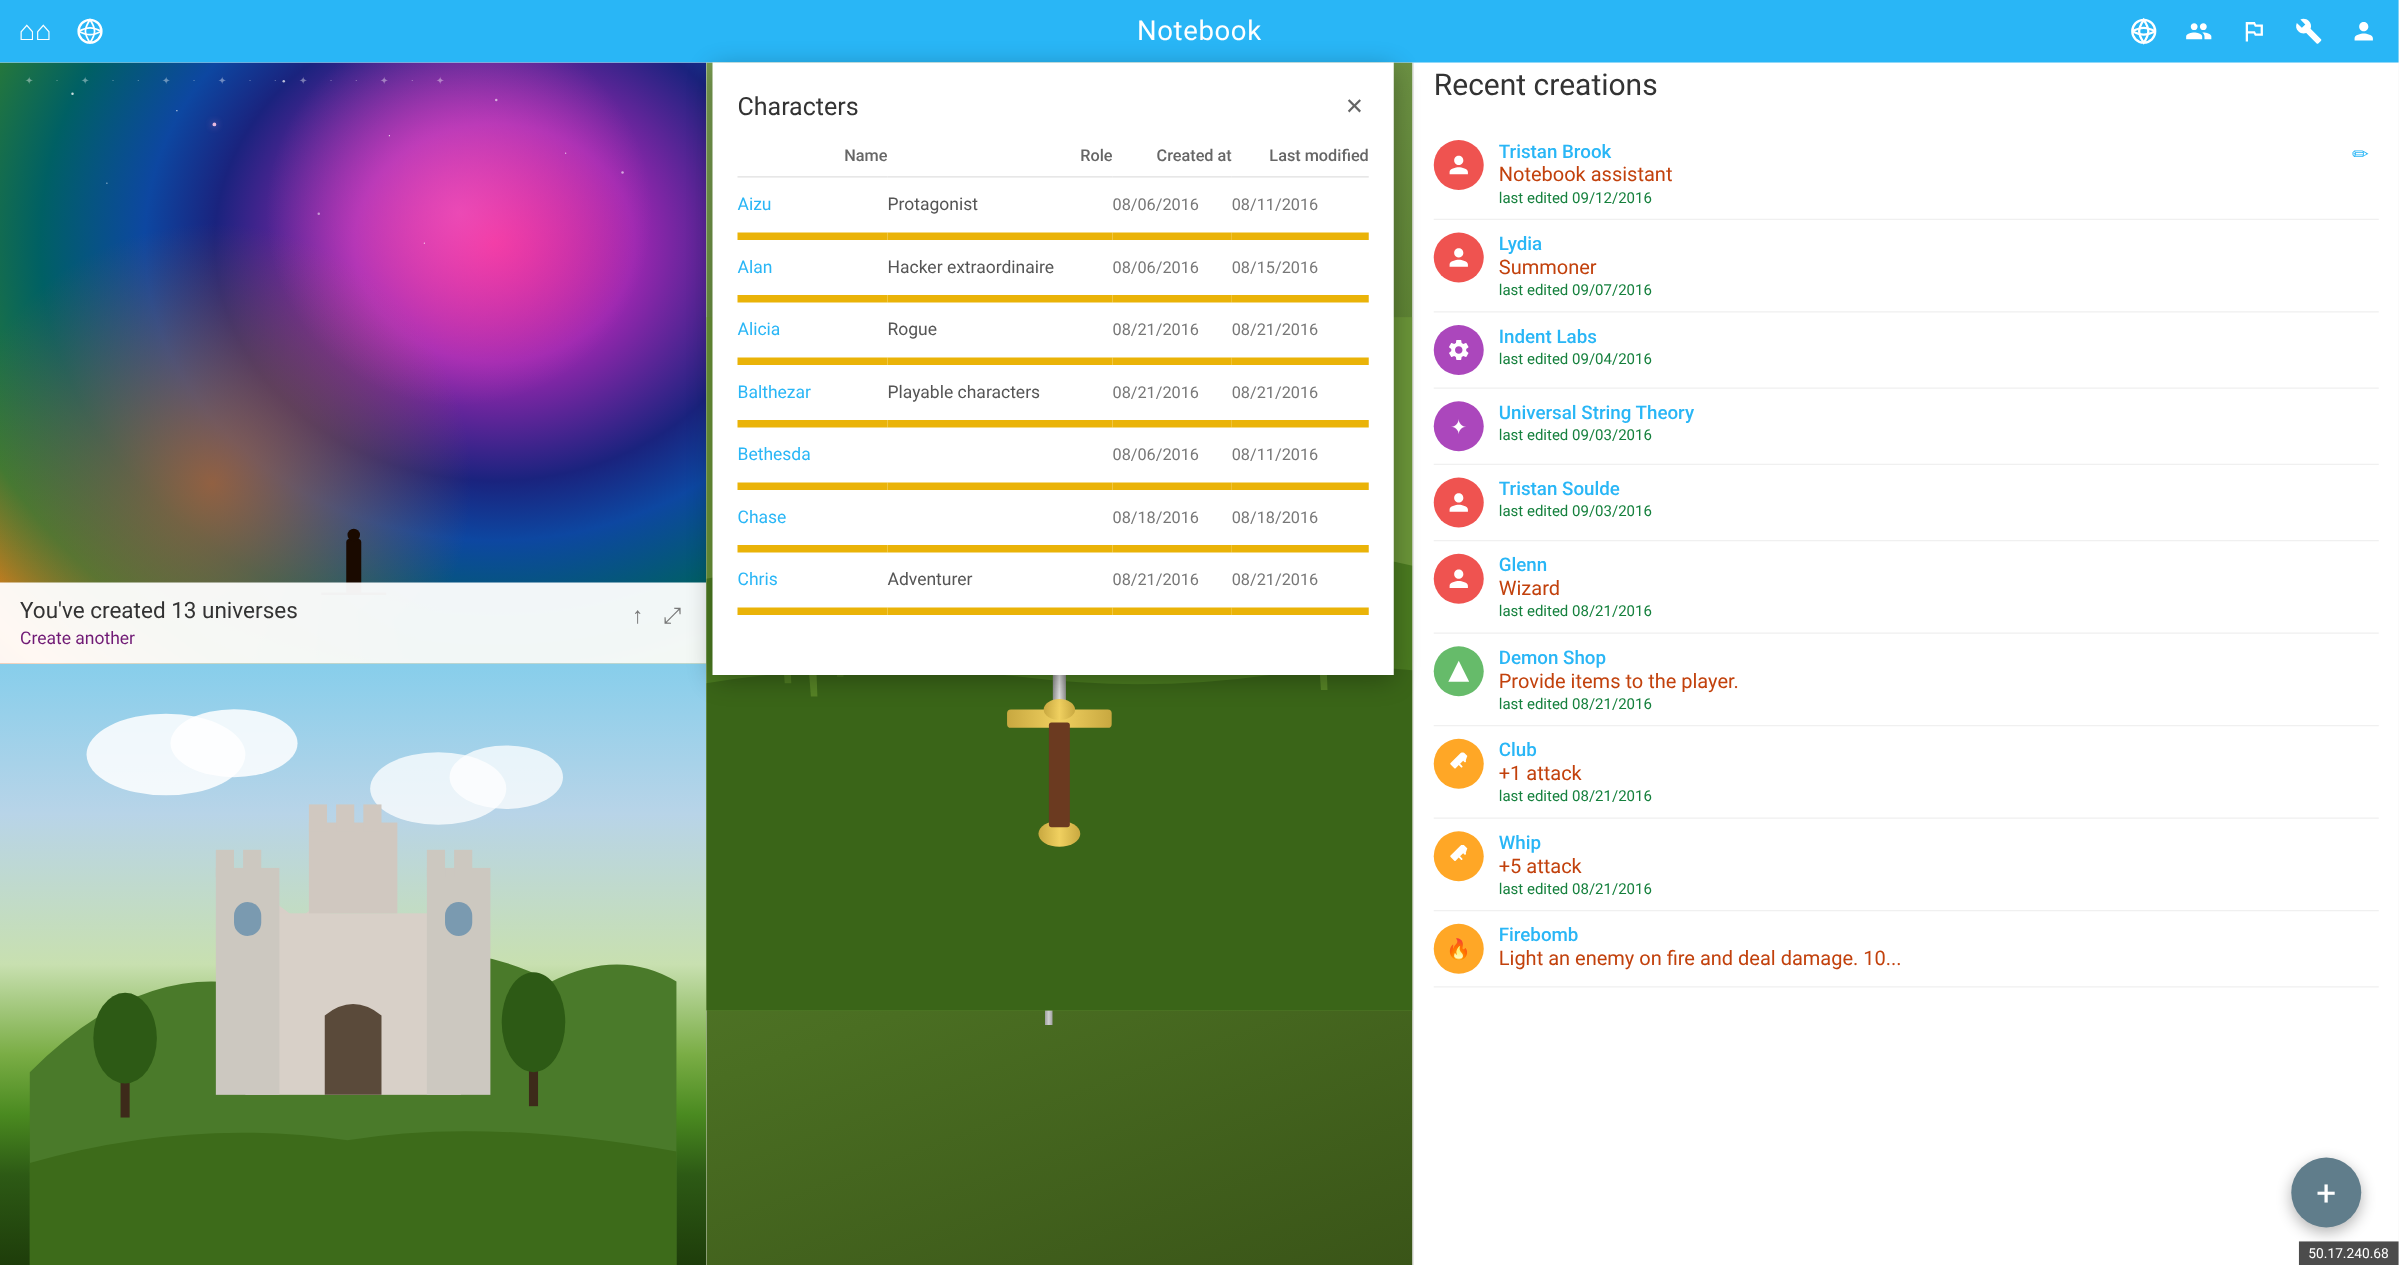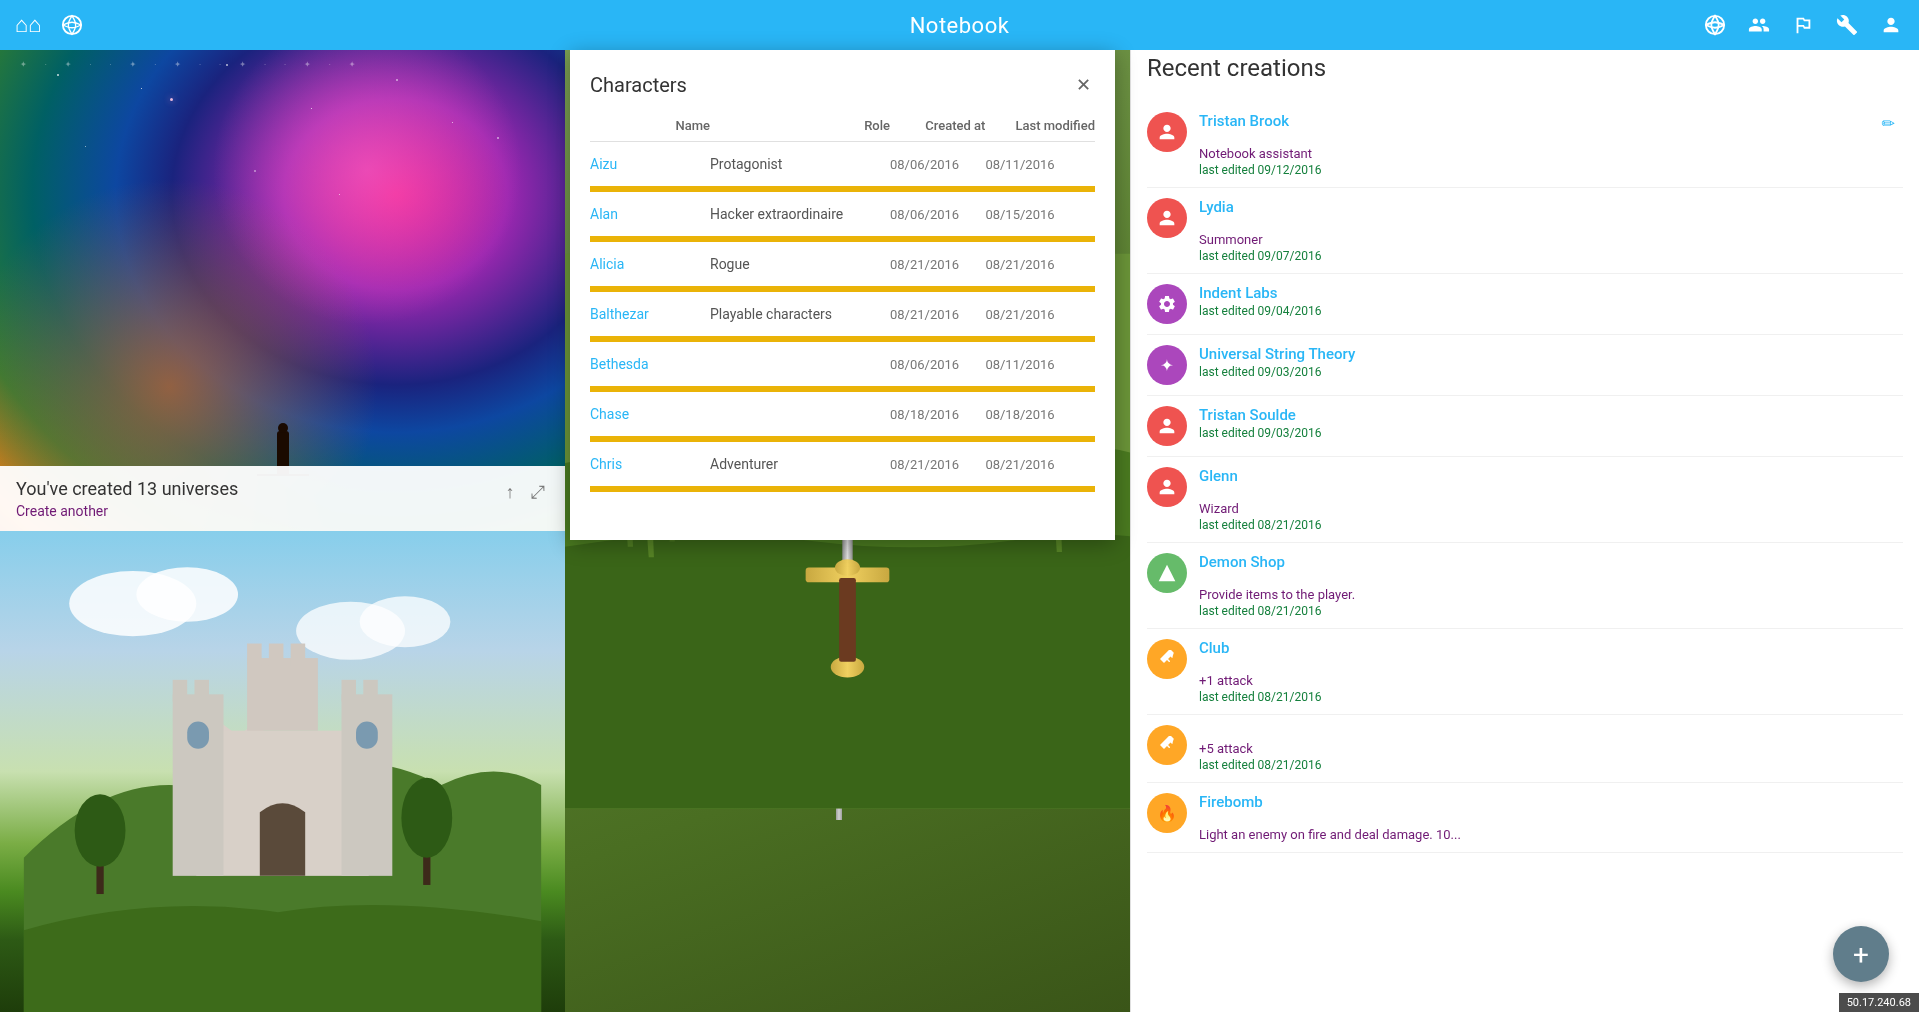--- a/index.html
+++ b/index.html
@@ -301,23 +301,23 @@
     .item-content {
       flex: 1;
     }
     .item-name {
       color: #29b6f6;
       font-size: 15px;
       font-weight: 500;
       display: block;
     }
     .item-desc {
-      color: #701a75;
-      font-size: 13px;
-      margin-top: 16px;
+      color: #c2410c;
+      font-size: 16px;
+      margin-top: 0;
       white-space: nowrap;
       overflow: hidden;
       text-overflow: ellipsis;
       max-width: 560px;
     }
     .item-date {
       color: #15803d;
       font-size: 12px;
       margin-top: 2px;
     }
@@ -751,20 +751,21 @@
       </div>
 
     </div>
         <div class="recent-item">
       <div class="item-avatar" style="background:#ffa726;">
             <svg width="18" height="18" viewBox="0 0 24 24" fill="white">
               <path d="M20.71 3.29l-4-4a1 1 0 0 0-1.42 0l-12 12a1 1 0 0 0 0 1.42l4 4a1 1 0 0 0 1.42 0L12 13.41l2.29 2.3a1 1 0 0 0 1.42-1.42L13.41 12l3.3-3.29 1.29 1.3a1 1 0 0 0 1.42-1.42L20.71 4.71a1 1 0 0 0 0-1.42z"></path>
             </svg>
           </div>
       <div class="item-content">
+        <span class="item-name">Whip</span>
         <div class="item-desc">+5 attack</div>
         <div class="item-date">last edited 08/21/2016</div>
       </div>
 
     </div>
         <div class="recent-item">
       <div class="item-avatar" style="background:#ffa726;">
             <span style="font-size:16px;">🔥</span>
           </div>
       <div class="item-content">

